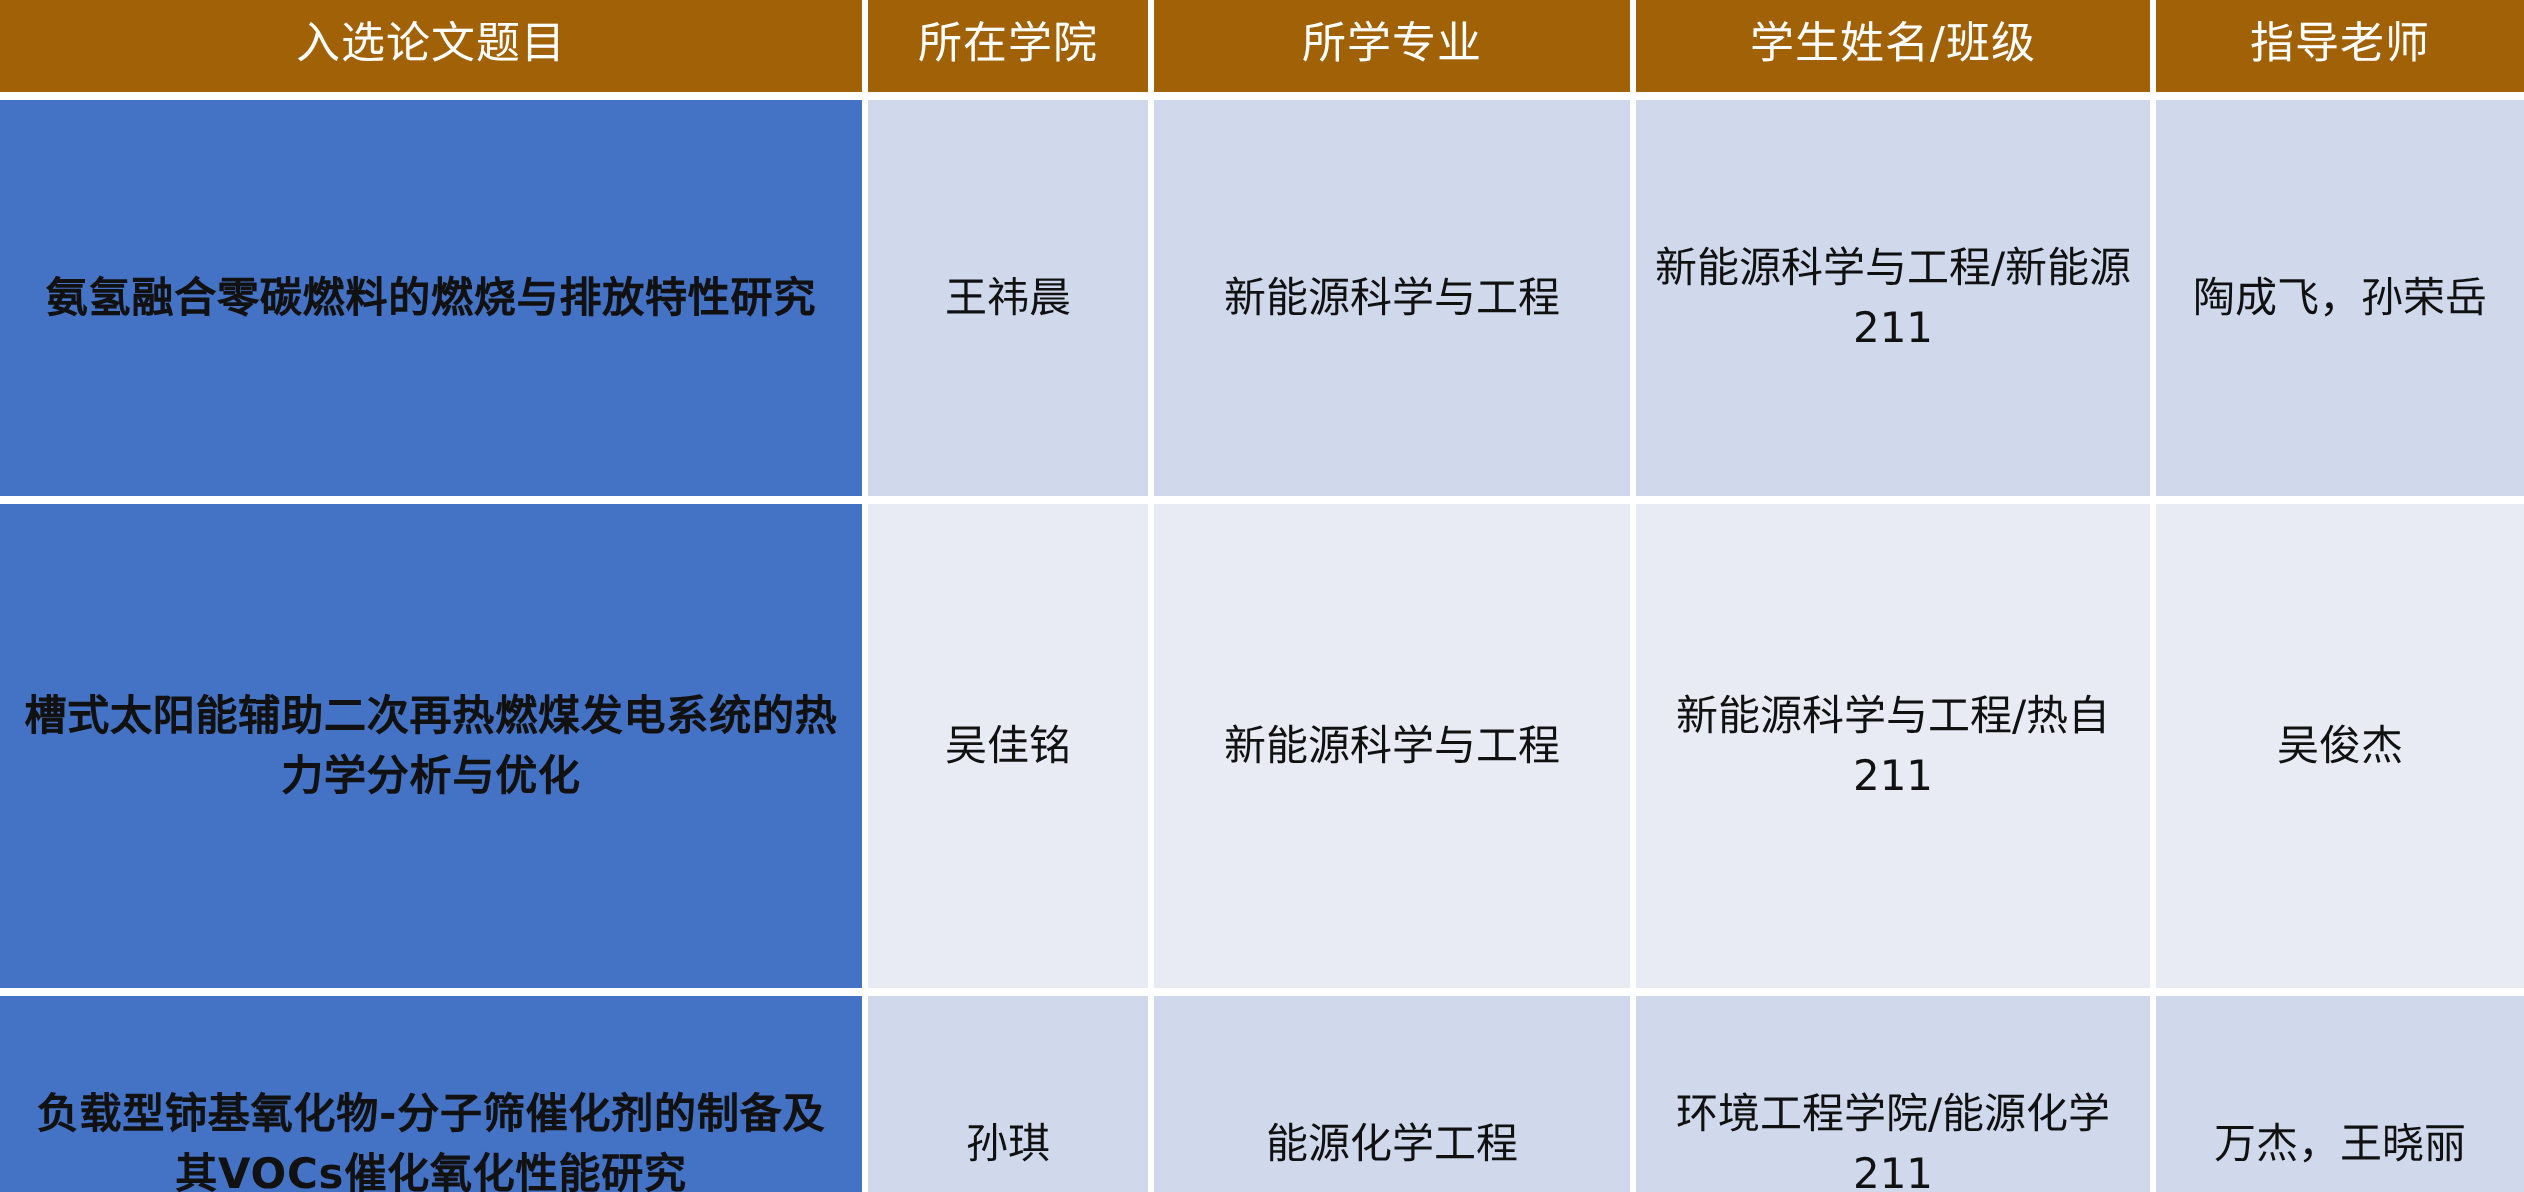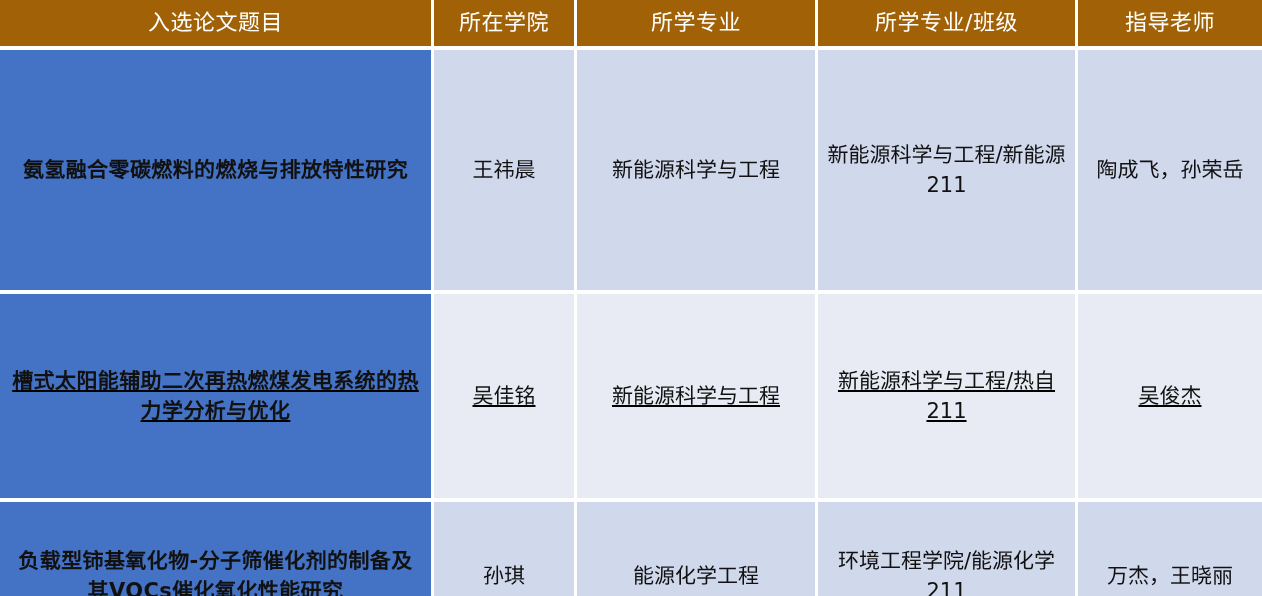--- a/index.html
+++ b/index.html
@@ -78,42 +78,42 @@
     line-height: 1.35;
     letter-spacing: 0.4px;
     padding: 4px 10px;
   }
 
   
   tr.band-dark  td.data-cell { background: #d0d8ec; }
   tr.band-light td.data-cell { background: #e8ebf4; }
 
   
-  tr.row-1 { height: 244px; }
-  tr.row-2 { height: 208px; text-decoration: underline; }
+  tr.row-1 { height: 202px; }
+  tr.row-2 { height: 246px; }
   tr.row-3 { height: 148px; }
 </style>
 </head>
 <body>
 
 <table class="paper-table">
   <colgroup>
     <col class="c-title">
     <col class="c-name">
     <col class="c-major">
     <col class="c-college">
     <col class="c-teacher">
   </colgroup>
 
   <thead>
     <tr>
       <th>入选论文题目</th>
       <th>所在学院</th>
       <th>所学专业</th>
-      <th>所学专业/班级</th>
+      <th>学生姓名/班级</th>
       <th>指导老师</th>
     </tr>
   </thead>
 
   <tbody>
     <tr class="row-1 band-dark">
       <td class="title-cell">氨氢融合零碳燃料的燃烧与排放特性研究</td>
       <td class="data-cell">王祎晨</td>
       <td class="data-cell">新能源科学与工程</td>
       <td class="data-cell">新能源科学与工程/新能源211</td>

